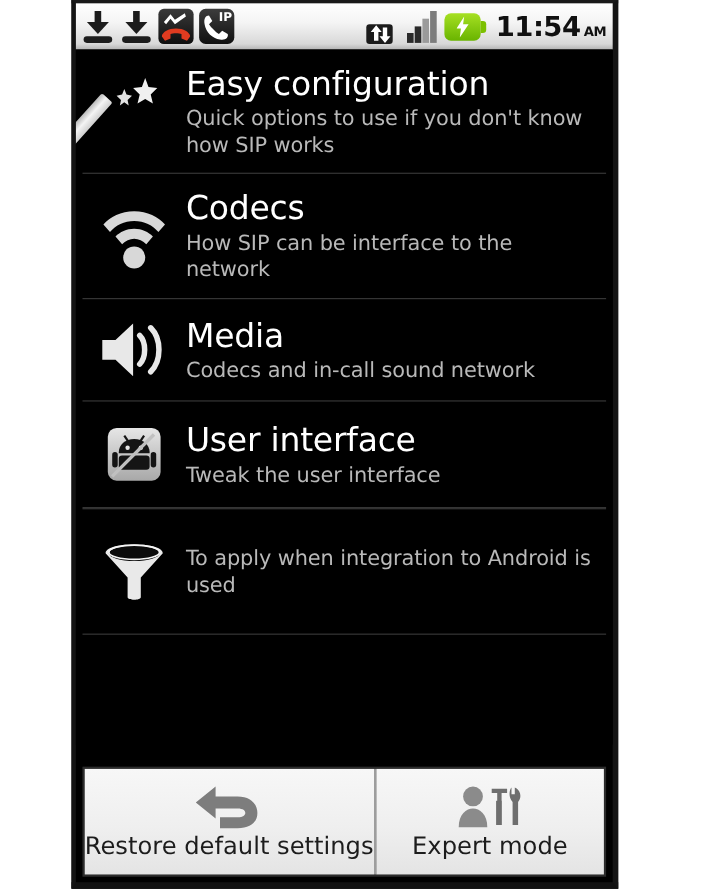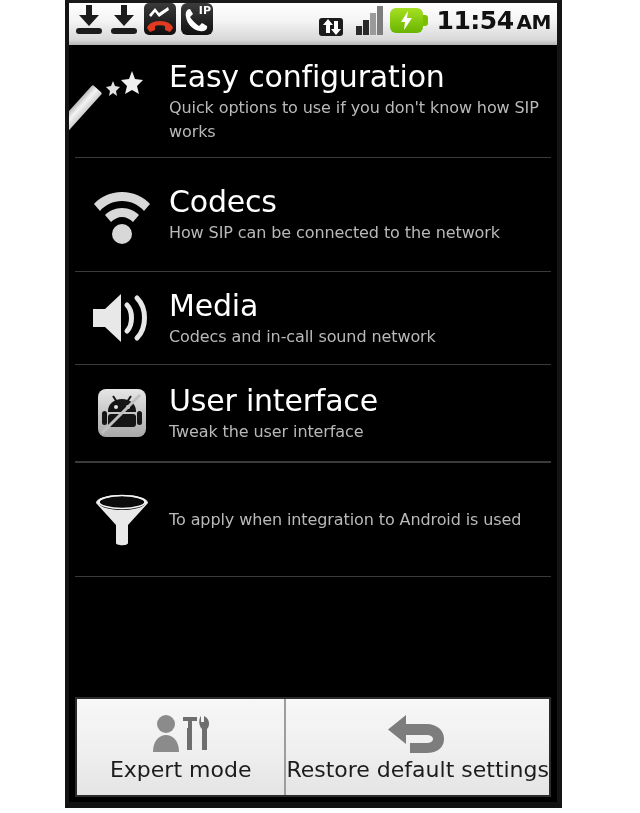--- a/index.html
+++ b/index.html
@@ -28,21 +28,21 @@
 
   
   #statusbar {
     position: absolute;
     left: 0;
     top: 0;
     right: 0;
     height: 42px;
     background: linear-gradient(to bottom, #ffffff 0%, #f4f4f4 42%, #d8d8d8 88%, #b4b4b4 100%);
     display: flex;
-    align-items: flex-start;
+    align-items: center;
     padding: 0 6px 0 5px;
     box-sizing: border-box;
   }
   #status-left { display: flex; align-items: center; gap: 5px; }
   #status-right { display: flex; align-items: center; gap: 5px; margin-left: auto; }
 
   .sicon { position: relative; display: block; }
 
   
   .dl-icon { width: 30px; height: 32px; }
@@ -118,21 +118,21 @@
   }
   .bat-bolt {
     position: absolute; left: 11px; top: 3px; width: 12px; height: 19px;
   }
 
   #clock {
     color: #111; font-size: 25px; font-weight: bold;
     font-family: "DejaVu Sans", sans-serif; margin-left: 4px;
     letter-spacing: -0.5px;
   }
-  #clock .ampm { font-size: 20px; font-weight: bold; margin-left: 3px; }
+  #clock .ampm { font-size: 12px; font-weight: bold; margin-left: 3px; }
 
   
   #list {
     position: absolute;
     left: 0; right: 0;
     top: 42px;
     bottom: 125px;
     background: #000;
     overflow: hidden;
   }
@@ -154,21 +154,21 @@
   .row-title {
     color: #ffffff;
     font-size: 30px;
     line-height: 36px;
     font-family: "DejaVu Sans", sans-serif;
     font-weight: normal;
     letter-spacing: -0.2px;
   }
   .row-sub {
     color: #b9b9b9;
-    font-size: 16px;
+    font-size: 19px;
     line-height: 24px;
     font-family: "DejaVu Sans", sans-serif;
     margin-top: 1px;
     letter-spacing: -0.1px;
   }
   .divider {
     height: 1px;
     background: #3b3b3b;
     margin: 0 6px;
   }
@@ -335,21 +335,21 @@
         <span class="ic ic-wifi">
           <svg width="60" height="62" viewBox="0 0 60 62">
             <path d="M30 8 C18 8 8 13 2 20 L8 27 C13 21 21 17 30 17 C39 17 47 21 52 27 L58 20 C52 13 42 8 30 8 Z" fill="#d8d8d8"></path>
             <path d="M30 24 C23 24 17 27 13 31 L19 38 C22 35 26 33 30 33 C34 33 38 35 41 38 L47 31 C43 27 37 24 30 24 Z" fill="#d8d8d8"></path>
             <circle cx="30" cy="50" r="10" fill="#d8d8d8"></circle>
           </svg>
         </span>
       </div>
       <div class="row-text">
         <div class="row-title">Codecs</div>
-        <div class="row-sub">How SIP can be connected to the network</div>
+        <div class="row-sub">How SIP can be interface to the network</div>
       </div>
     </div>
     <div class="divider"></div>
 
     <div class="row" style="height:92px">
       <div class="row-icon">
         <span class="ic ic-speaker">
           <svg width="62" height="56" viewBox="0 0 62 56">
             <path d="M2 19 L14 19 L30 4 L30 52 L14 37 L2 37 Z" fill="#e8e8e8"></path>
             <path d="M36 15 C42 21 42 35 36 41" stroke="#e8e8e8" stroke-width="5" fill="none" stroke-linecap="round"></path>
@@ -403,34 +403,34 @@
         <div class="row-sub">To apply when integration to Android is used</div>
       </div>
     </div>
     <div class="divider"></div>
   </div>
 
   <div id="bottombar">
 
     <div class="bbtn">
       <span class="bbtn-icon">
+        <svg width="64" height="44" viewBox="0 0 64 44">
+          <path d="M20 4 L20 13 L40 13 C52 13 58 20 58 28 C58 36 52 42 40 42 L24 42 L24 32 L40 32 C45 32 47 30 47 28 C47 26 45 24 40 24 L20 24 L20 33 L2 18.5 Z" fill="#7d7d7d"></path>
+        </svg>
+      </span>
+      <span class="bbtn-label">Restore default settings</span>
+    </div>
+
+    <div class="bbtn">
+      <span class="bbtn-icon">
         <svg width="60" height="42" viewBox="0 0 60 42">
           <circle cx="15" cy="12" r="9" fill="#8b8b8b"></circle>
           <path d="M2 40 C2 28 9 23 15 23 C21 23 28 28 28 40 Z" fill="#8b8b8b"></path>
           <path d="M32 5 L46 5 L46 9 L41 9 L41 38 L37 38 L37 9 L32 9 Z" fill="#6e6e6e"></path>
           <rect x="36" y="16" width="5" height="22" fill="#6e6e6e"></rect>
           <path d="M50 4 L50 10 L53 10 L53 4 C58 6 60 13 56 17 L56 38 L51 38 L51 17 C47 13 48 6 50 4 Z" fill="#6e6e6e"></path>
         </svg>
       </span>
       <span class="bbtn-label">Expert mode</span>
     </div>
-
-    <div class="bbtn">
-      <span class="bbtn-icon">
-        <svg width="64" height="44" viewBox="0 0 64 44">
-          <path d="M20 4 L20 13 L40 13 C52 13 58 20 58 28 C58 36 52 42 40 42 L24 42 L24 32 L40 32 C45 32 47 30 47 28 C47 26 45 24 40 24 L20 24 L20 33 L2 18.5 Z" fill="#7d7d7d"></path>
-        </svg>
-      </span>
-      <span class="bbtn-label">Restore default settings</span>
-    </div>
   </div>
 
 </div>
 
 </body></html>

